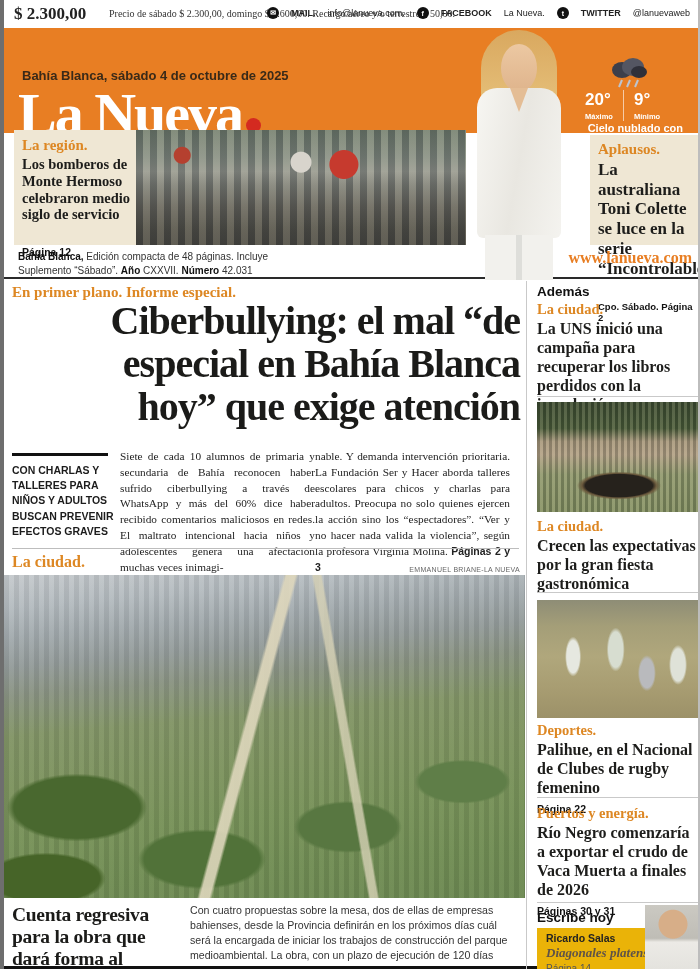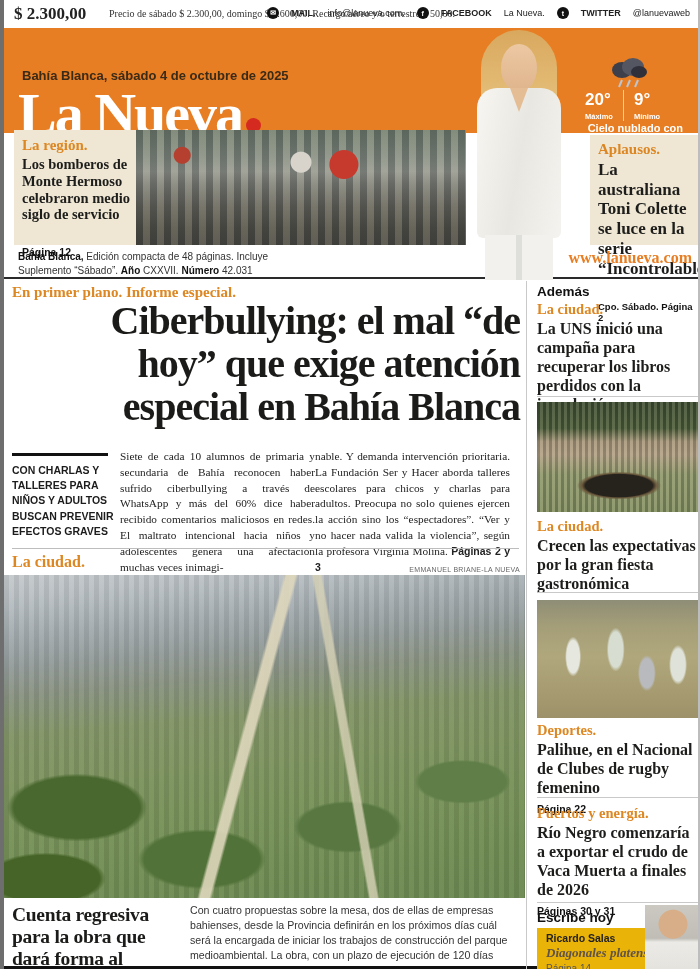--- a/index.html
+++ b/index.html
@@ -208,22 +208,22 @@
 
   <div class="edition">
     <b>Bahía Blanca,</b><span> Edición compacta de 48 páginas. Incluye Suplemento “Sábado”. </span><b>Año</b><span> CXXVII. </span><b>Número</b><span> 42.031</span>
   </div>
   <div class="website">www.lanueva.com</div>
   <div class="main-rule"></div>
 
   <div class="story-kicker">En primer plano. Informe especial.</div>
   <h1 class="headline">
     <span>Ciberbullying: el mal “de</span>
+    <span>especial en Bahía Blanca</span>
     <span>hoy” que exige atención</span>
-    <span>especial en Bahía Blanca</span>
   </h1>
   <div class="note-bar"></div>
   <div class="note-text">CON CHARLAS Y TALLERES PARA NIÑOS Y ADULTOS BUSCAN PREVENIR EFECTOS GRAVES</div>
   <div class="body-cols">
     <div class="bcol">Siete de cada 10 alumnos de primaria y secundaria de Bahía reconocen haber sufrido ciberbullying a través de WhatsApp y más del 60% dice haber recibido comentarios maliciosos en redes. El maltrato intencional hacia niños y adolescentes genera una afectación muchas veces inimagi-</div>
     <div class="bcol"><span>nable. Y demanda intervención prioritaria. La Fundación Ser y Hacer aborda talleres escolares para chicos y charlas para adultos. Preocupa no solo quienes ejercen la acción sino los “espectadores”. “Ver y no hacer nada valida la violencia”, según la profesora Virginia Molina. </span><b>Páginas 2 y 3</b></div>
   </div>
   <div class="mid-rule"></div>
 
   <div class="photo-kicker">La ciudad.</div>

